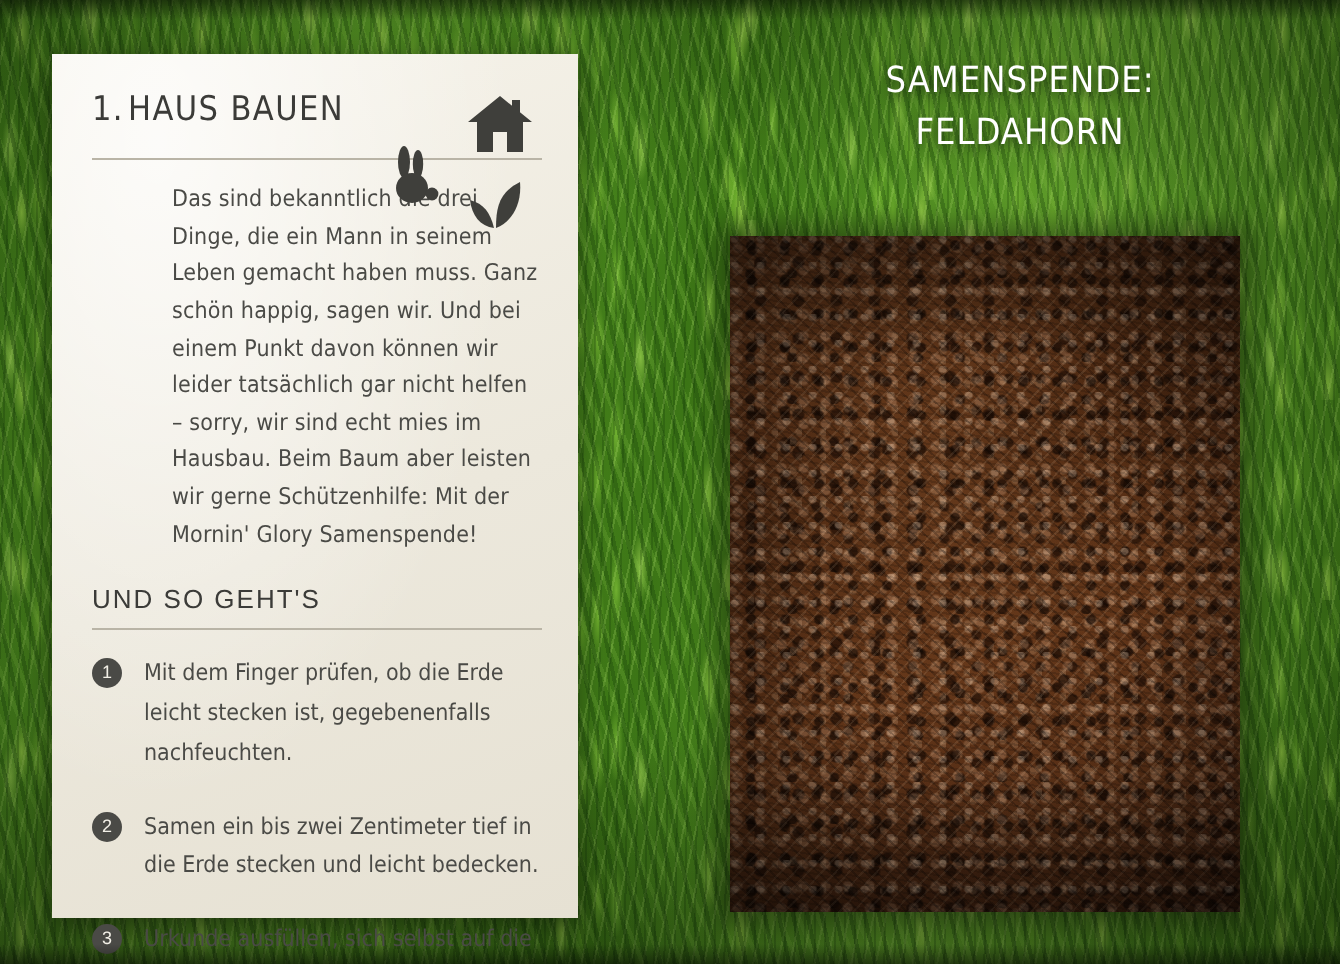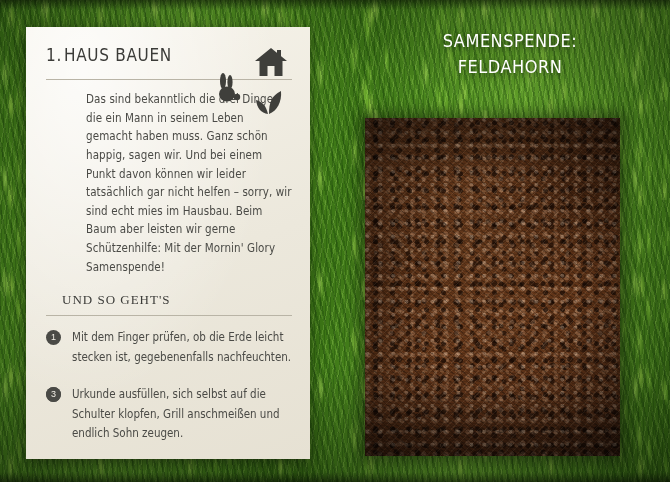--- a/index.html
+++ b/index.html
@@ -122,21 +122,21 @@
     text-shadow: 0 2px 6px rgba(0,0,0,.55);
     text-transform: uppercase;
   }
   .headline .l2 { display: block; }
 
   
   .card {
     position: absolute;
     left: 26px;
     top: 27px;
-    width: 284px;
+    width: 263px;
     height: 432px;
     background: #f2efe6;
     background-image:
       radial-gradient(ellipse at 20% 10%, rgba(255,255,255,.75), rgba(255,255,255,0) 60%),
       linear-gradient(160deg, #f6f3ea 0%, #ecE8dc 55%, #e6e1d3 100%);
     box-shadow: 0 4px 14px rgba(0,0,0,.45);
   }
   .card-inner {
     position: absolute;
     left: 20px;
@@ -185,25 +185,24 @@
     font-size: 11.5px;
     line-height: 1.62;
     letter-spacing: .1px;
     margin-left: 40px;
   }
   .body-text p { margin: 0; }
 
   .subhead {
     margin-top: 16px;
     color: #3b3b38;
-    font-family: Liberation Serif, serif;
+    font-family: Liberation Sans, sans-serif;
     font-size: 13px;
     letter-spacing: 1px;
     text-transform: uppercase;
-    margin-left: 16px;
   }
   .divider2 {
     height: 1px;
     background: #b9b4a6;
     margin: 7px 0 12px 0;
   }
 
   .steps { margin: 0; padding: 0; list-style: none; }
   .step {
     position: relative;
@@ -299,20 +298,21 @@
       <div class="subhead">Und so geht's</div>
       <div class="divider2"></div>
 
       <ul class="steps">
         <li class="step">
           <span class="bullet">1</span>
           <span>Mit dem Finger prüfen, ob die Erde leicht stecken ist, gegebenenfalls nachfeuchten.</span>
         </li>
         <li class="step">
           <span class="bullet">2</span>
+          <span>Samen ein bis zwei Zentimeter tief in die Erde stecken und leicht bedecken.</span>
         </li>
         <li class="step">
           <span class="bullet">3</span>
           <span>Urkunde ausfüllen, sich selbst auf die Schulter klopfen, Grill anschmeißen und endlich Sohn zeugen.</span>
         </li>
       </ul>
 
     </div>
   </div>
 

